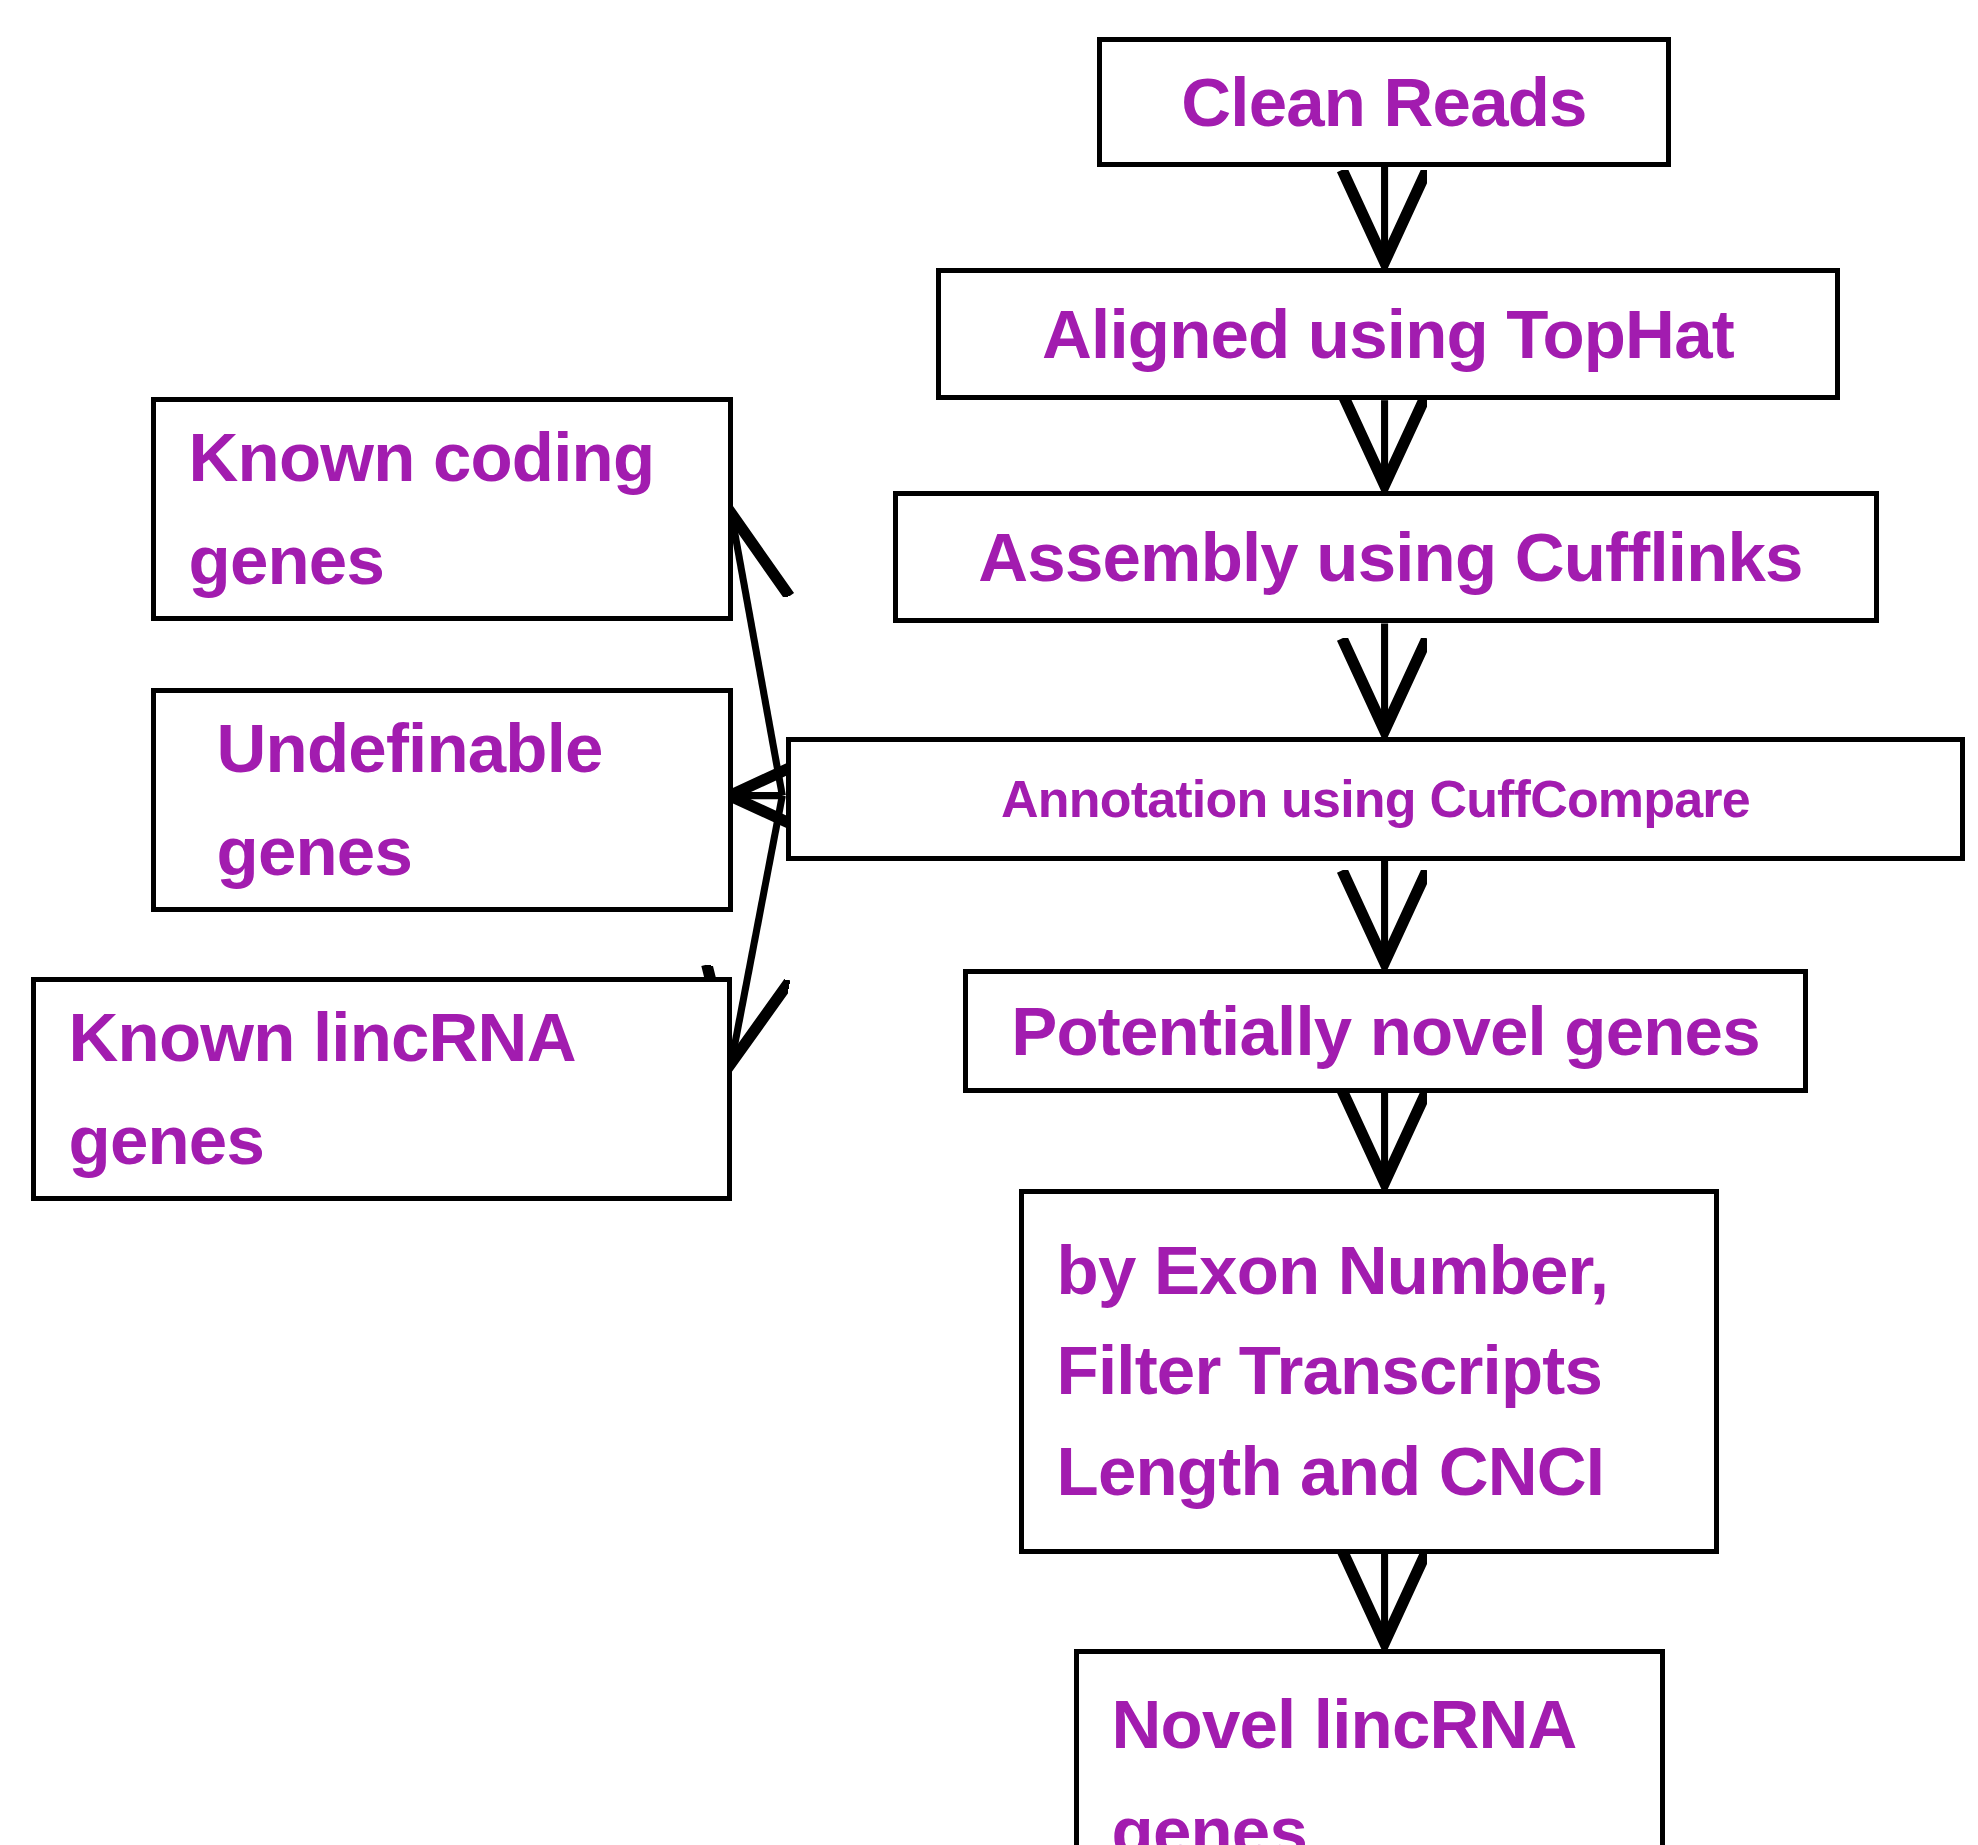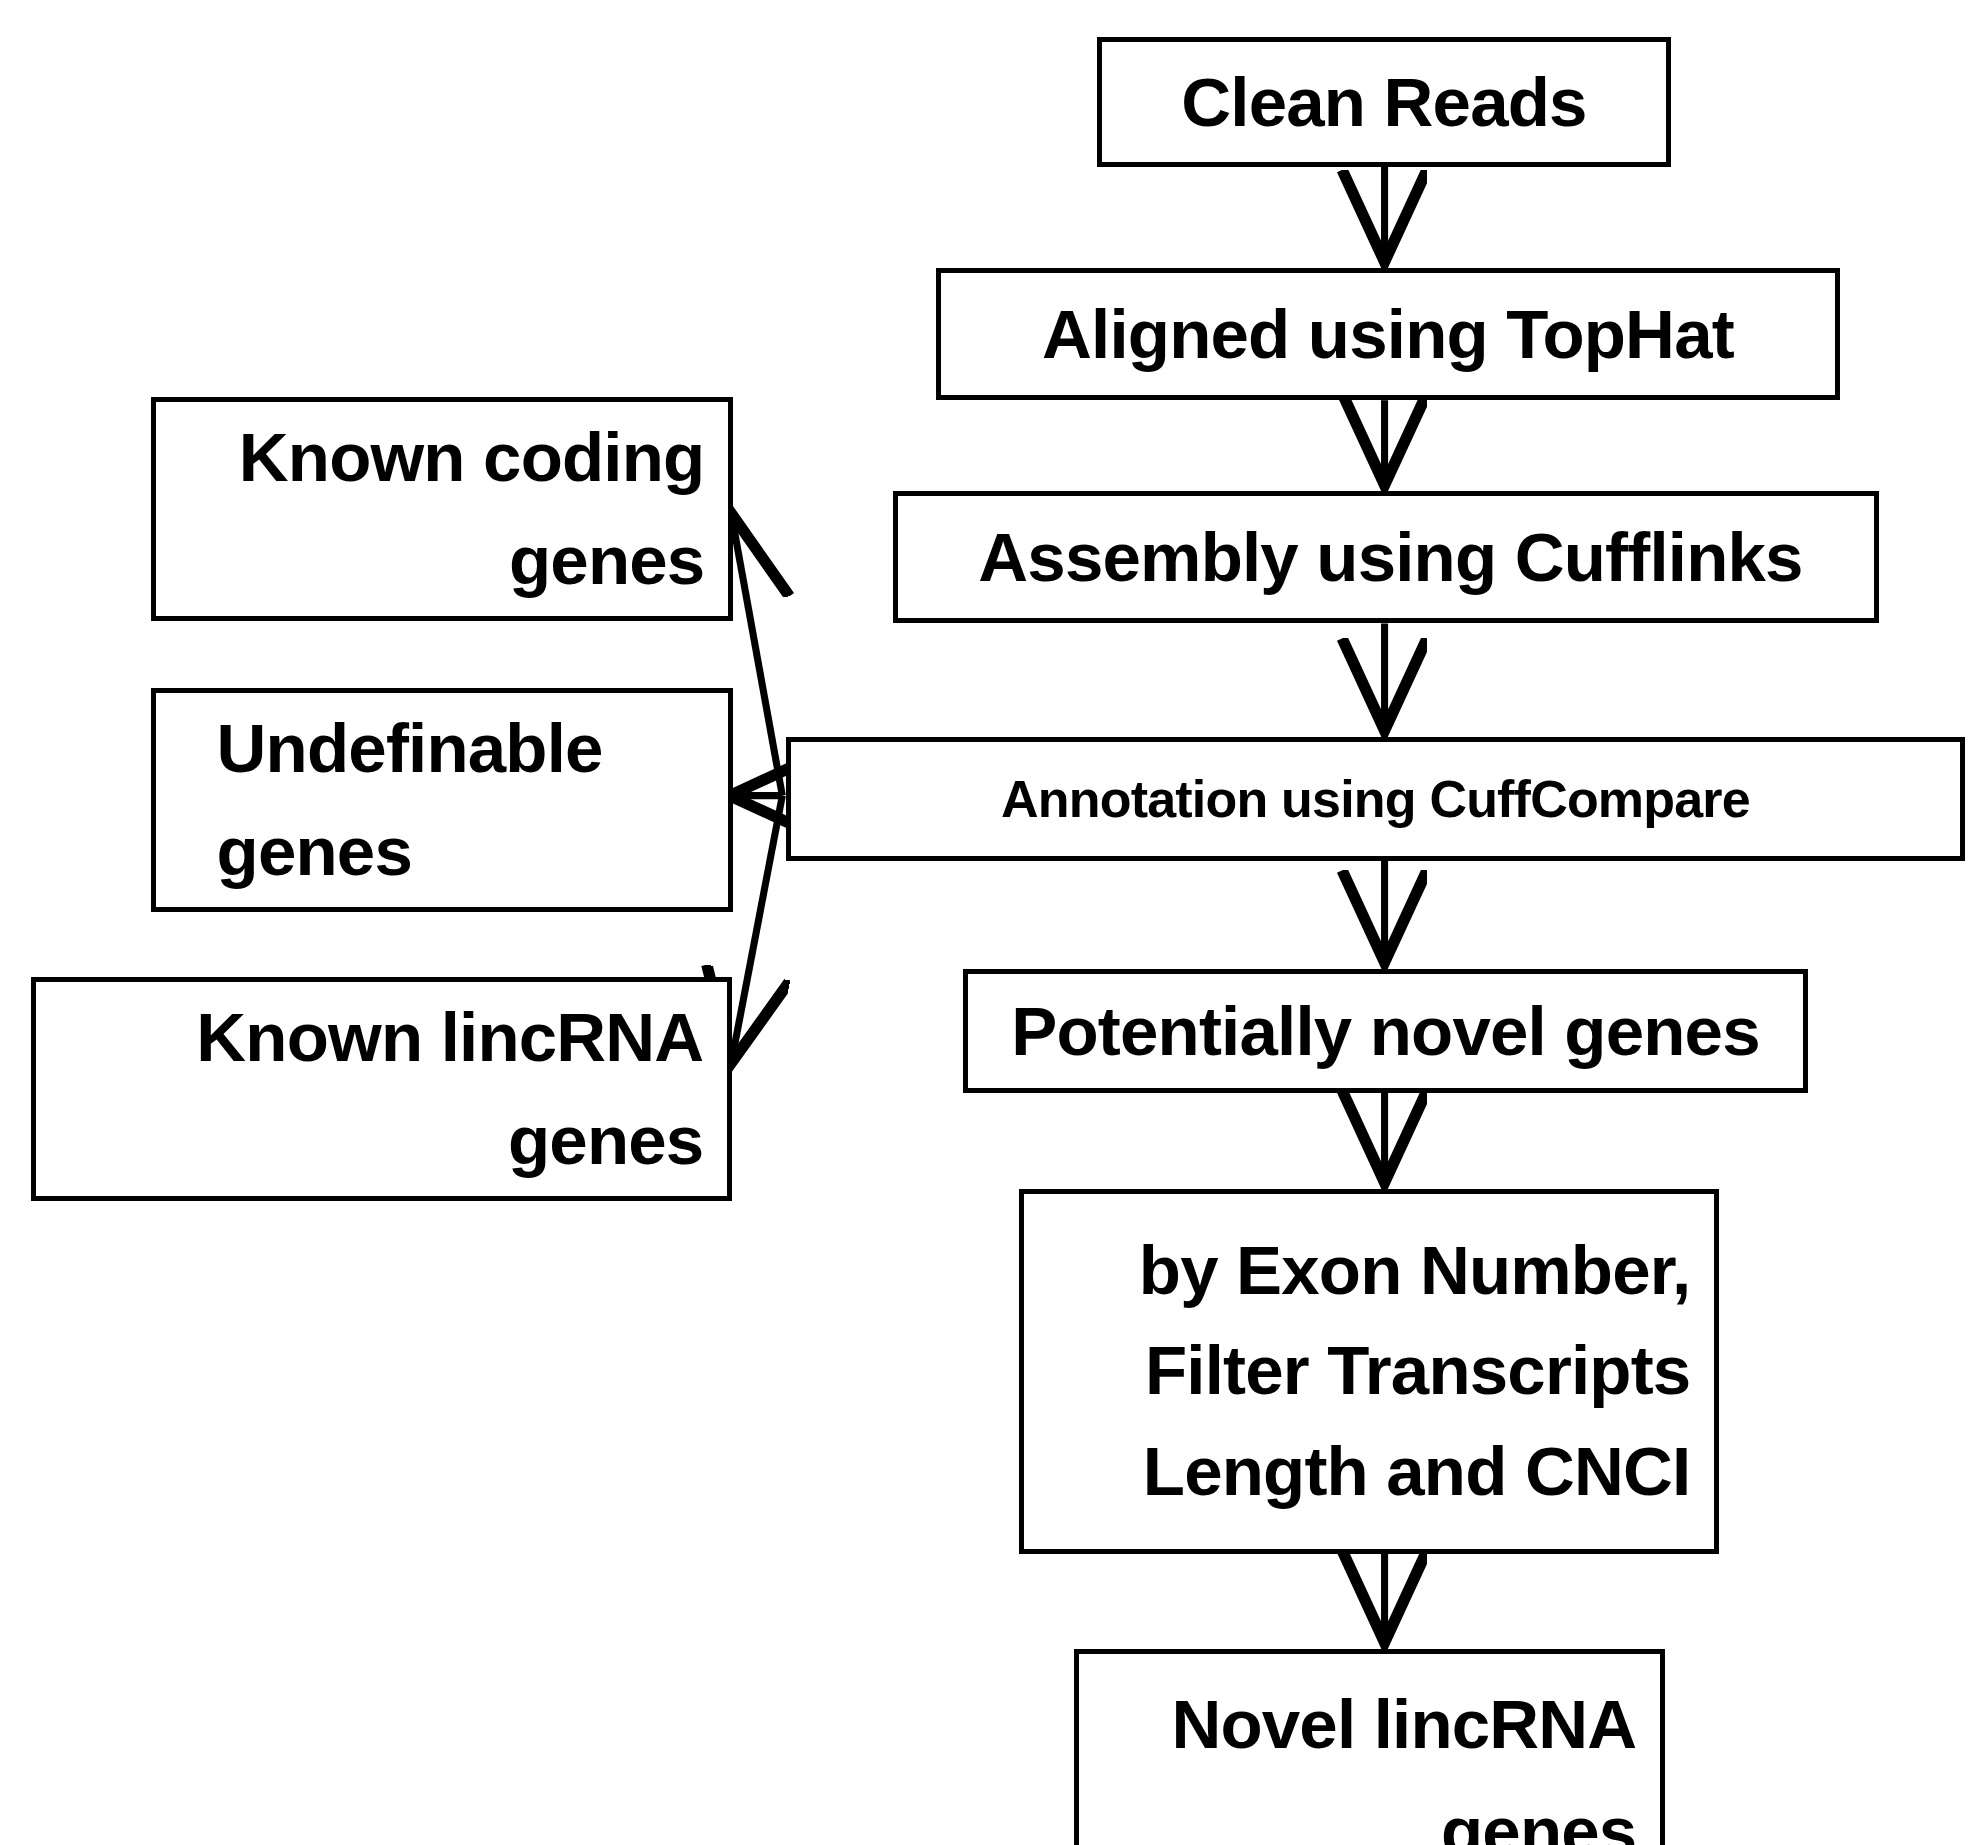--- a/index.html
+++ b/index.html
@@ -26,35 +26,36 @@
     pointer-events: none;
   }
   .node {
     position: absolute;
     box-sizing: border-box;
     border: 5.5px solid #000000;
     background: #ffffff;
     display: flex;
     flex-direction: column;
     justify-content: center;
-    color: #000000;
+    color: #a21caf;
     font-weight: bold;
     font-family: "Liberation Sans", sans-serif;
     letter-spacing: -0.8px;
   }
   .node .line {
     display: block;
     white-space: nowrap;
   }
   .node.center {
     align-items: center;
     text-align: center;
   }
   .node.justify {
-    align-items: flex-end;
+    align-items: flex-start;
+    padding-left: 9px;
   }
   .node.justify .line {
     text-align: justify;
     text-align-last: justify;
     white-space: normal;
   }
   .node.justify .line.last {
     text-align: left;
     text-align-last: left;
   }

